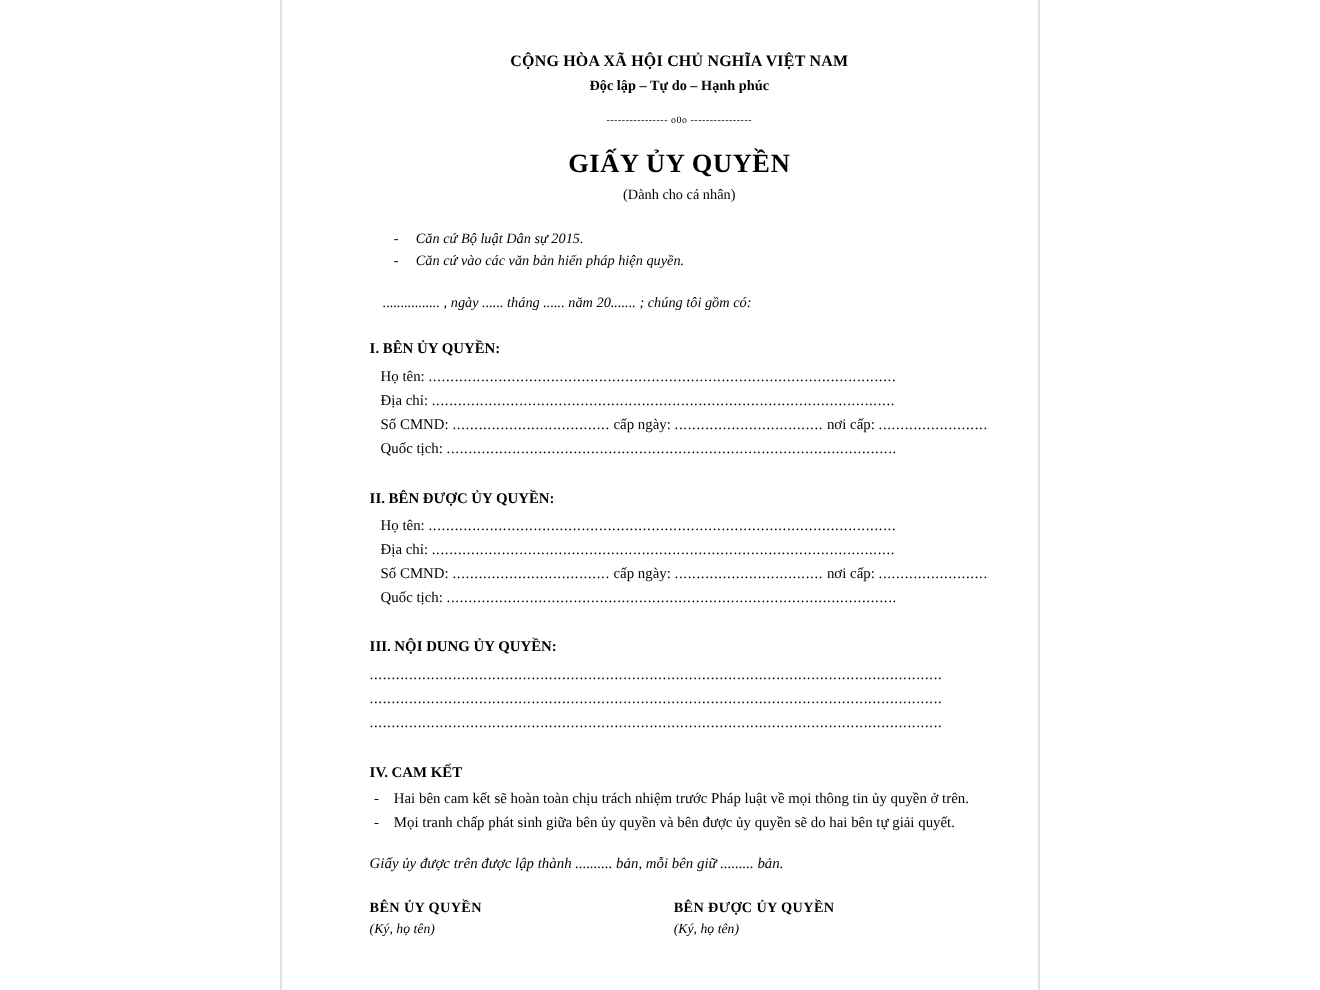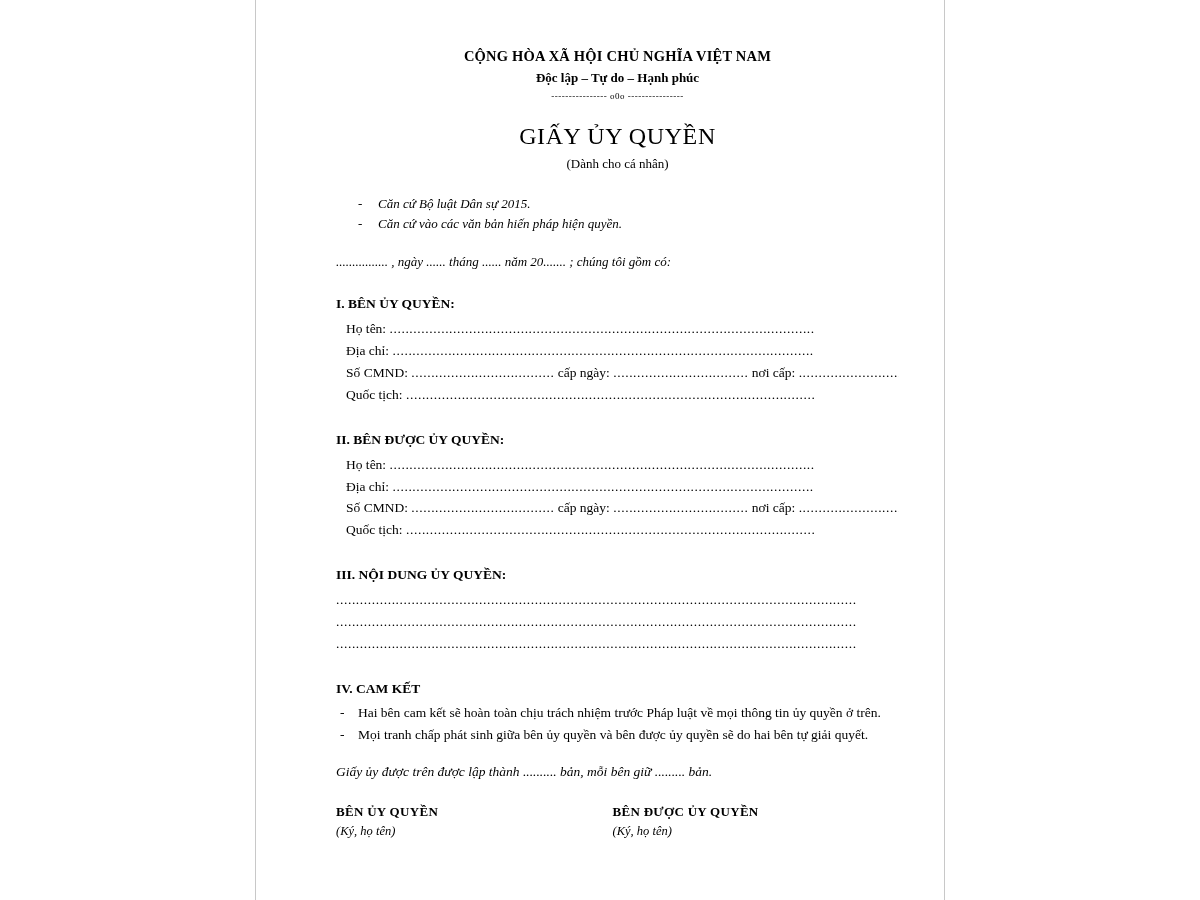--- a/index.html
+++ b/index.html
@@ -41,29 +41,29 @@
   .center { text-align: center; }
   .nation {
     font-weight: bold;
     font-size: 14.5px;
     letter-spacing: 0.2px;
     margin: 8px 0 0 0;
   }
   .motto {
     font-weight: bold;
     font-size: 13px;
-    margin: 5px 0 5px 0;
+    margin: 5px 0 18px 0;
   }
   .dashes {
     font-size: 9px;
     margin: 3px 0 0 0;
     letter-spacing: 0.5px;
   }
   .title {
-    font-weight: normal;
+    font-weight: bold;
     font-size: 24px;
     margin: 22px 0 0 0;
     letter-spacing: 0.6px;
   }
   .subtitle {
     font-size: 13px;
     margin: 6px 0 0 0;
   }
 
   .bases {
@@ -80,21 +80,21 @@
   }
   .bases li .dash {
     position: absolute;
     left: 22px;
     top: 0;
   }
 
   .dateline {
     font-style: italic;
     font-size: 13px;
-    margin: 20px 0 0 0;
+    margin: 20px 0 0 12px;
   }
 
   .sec-head {
     font-weight: bold;
     font-size: 13.5px;
     margin: 26px 0 6px 0;
   }
 
   .field {
     font-size: 13.5px;

